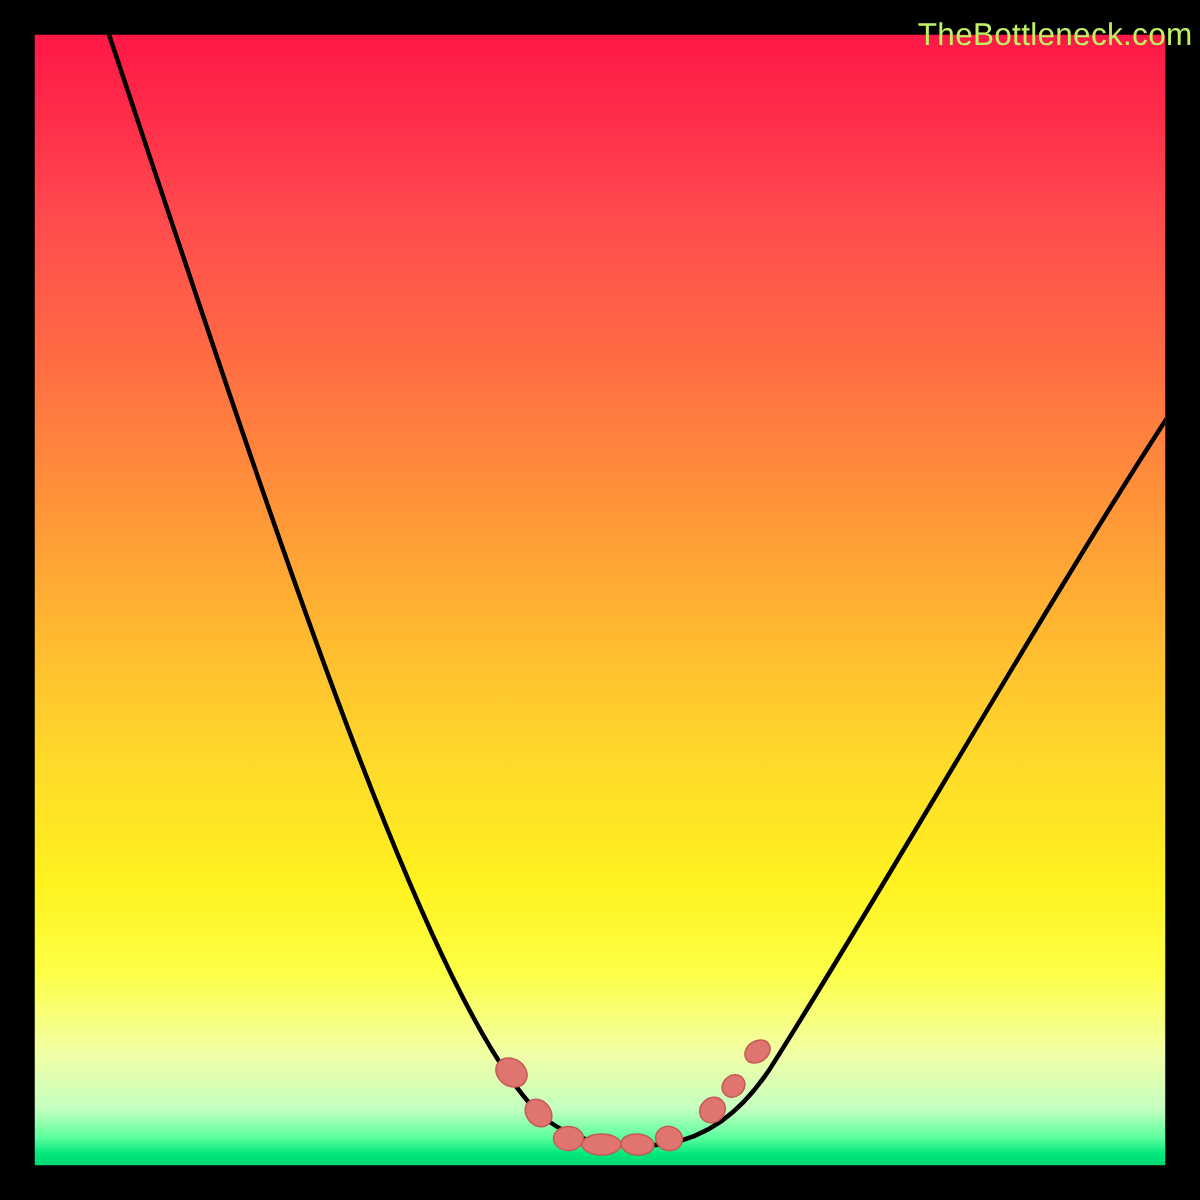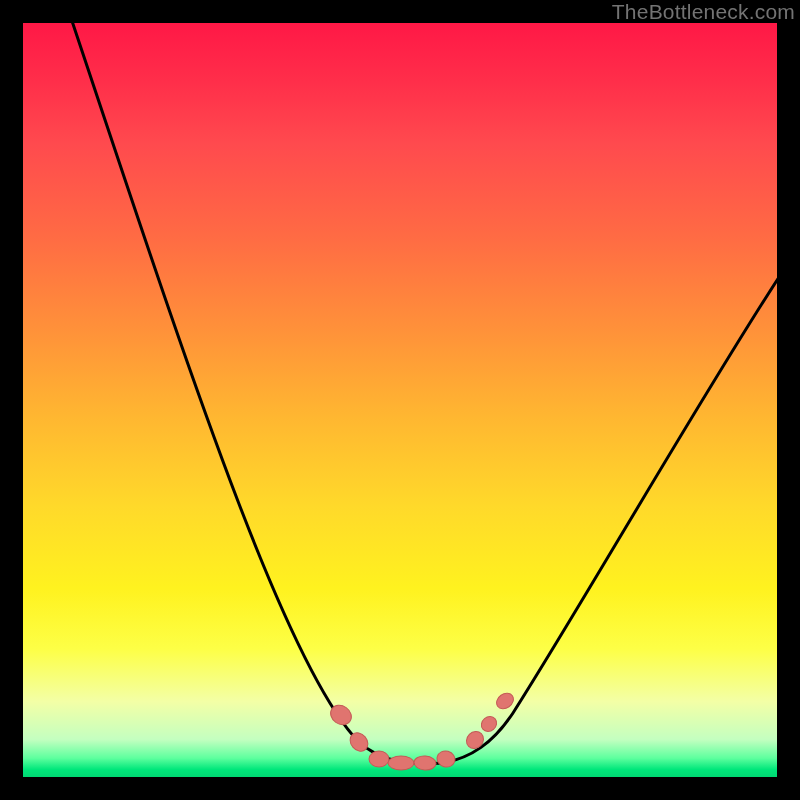--- a/index.html
+++ b/index.html
@@ -43,23 +43,23 @@
       #fdff46 83%,
       #f3ffa6 90%,
       #c4ffc0 95%,
       #5dff9e 97.5%,
       #00e77b 99%,
       #00d873 100%
     );
   }
   .watermark {
     position: absolute;
-    top: 0px;
+    top: 12px;
     right: 5px;
-    color: #737373;
+    color: #bef264;
     font-size: 21px;
     font-weight: 500;
     letter-spacing: 0.2px;
     user-select: none;
   }
   svg.curve {
     position: absolute;
     inset: 0;
     width: 754px;
     height: 754px;

